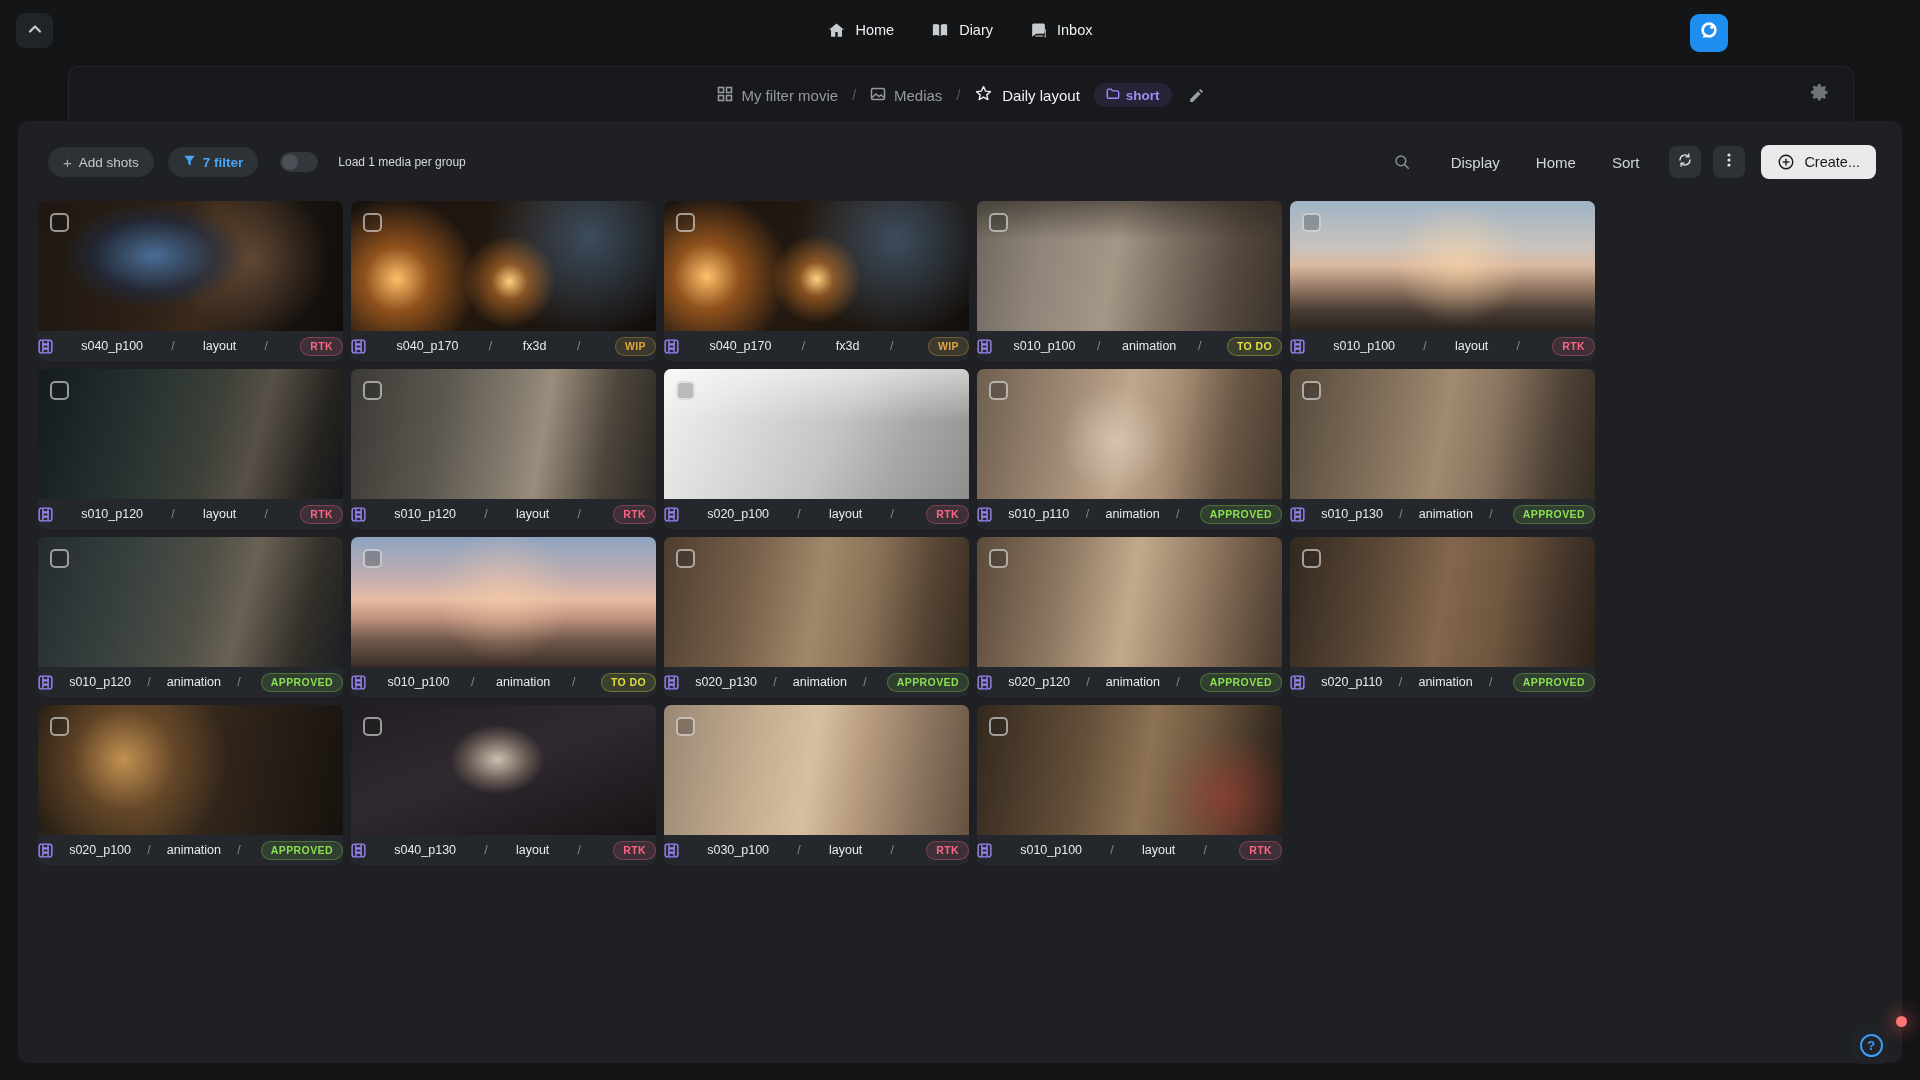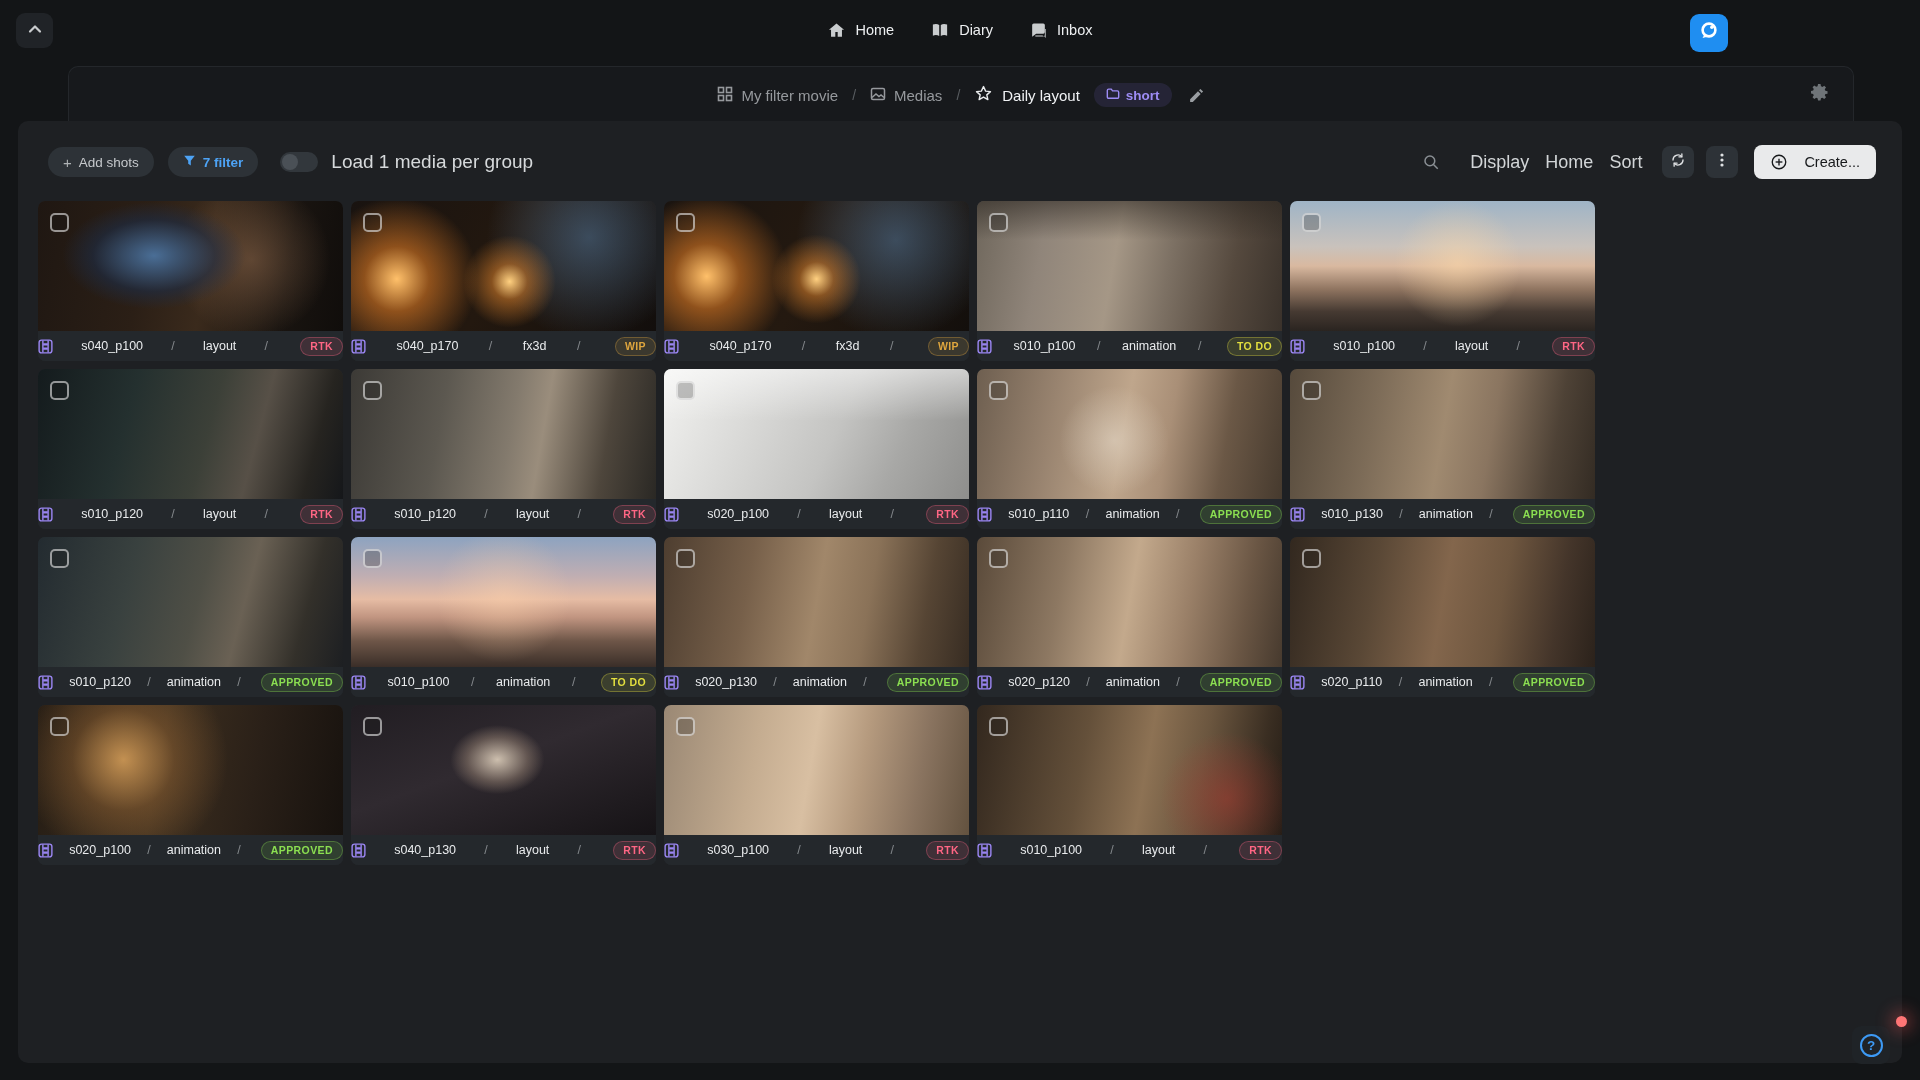--- a/index.html
+++ b/index.html
@@ -65,31 +65,31 @@
   }
   .pill.filter-active { margin-left:14px; color:#4da3f5; font-weight:700; }
   .toggle-wrap { display:flex; align-items:center; gap:13px; margin-left:22px; cursor:pointer; }
   .toggle-track {
     width:38px; height:20px; border-radius:10px; background:#32373c; position:relative;
   }
   .toggle-knob {
     position:absolute; left:2px; top:2px; width:16px; height:16px; border-radius:50%;
     background:#4a5056;
   }
-  .toggle-label { font-size:19px; color:#d6d9db; }
+  .toggle-label { font-size:12px; color:#d6d9db;margin-left:7px; }
   .toolbar-right { margin-left:auto; display:flex; align-items:center; }
   .search-btn { margin-right:22px; cursor:pointer; display:flex; }
-  .tool-text { font-size:18px; color:#d2d5d7; margin:0 8px; cursor:pointer; }
+  .tool-text { font-size:15px; color:#d2d5d7; margin:0 18px; cursor:pointer; }
   .icon-btn {
     width:32px; height:32px; border-radius:8px; background:#2d3237;
     display:flex; align-items:center; justify-content:center; margin-left:12px; cursor:pointer;
   }
   .create-btn {
     height:34px; border-radius:8px; background:#e9eaeb; color:#17191b;
-    display:flex; align-items:center; gap:16px; padding:0 16px; margin-left:16px;
+    display:flex; align-items:center; gap:9px; padding:0 16px; margin-left:16px;
     font-size:14.5px; font-weight:500; cursor:pointer; border:none;
   }
   
   .grid {
     position:absolute; left:20px; top:80px;
     display:grid; grid-template-columns:repeat(5, 305px); gap:8px;
   }
   .card { width:305px; height:160px; border-radius:7px; overflow:hidden; background:#24282c; cursor:pointer; }
   .thumb { height:130px; position:relative; background:#333; }
   .checkbox {

